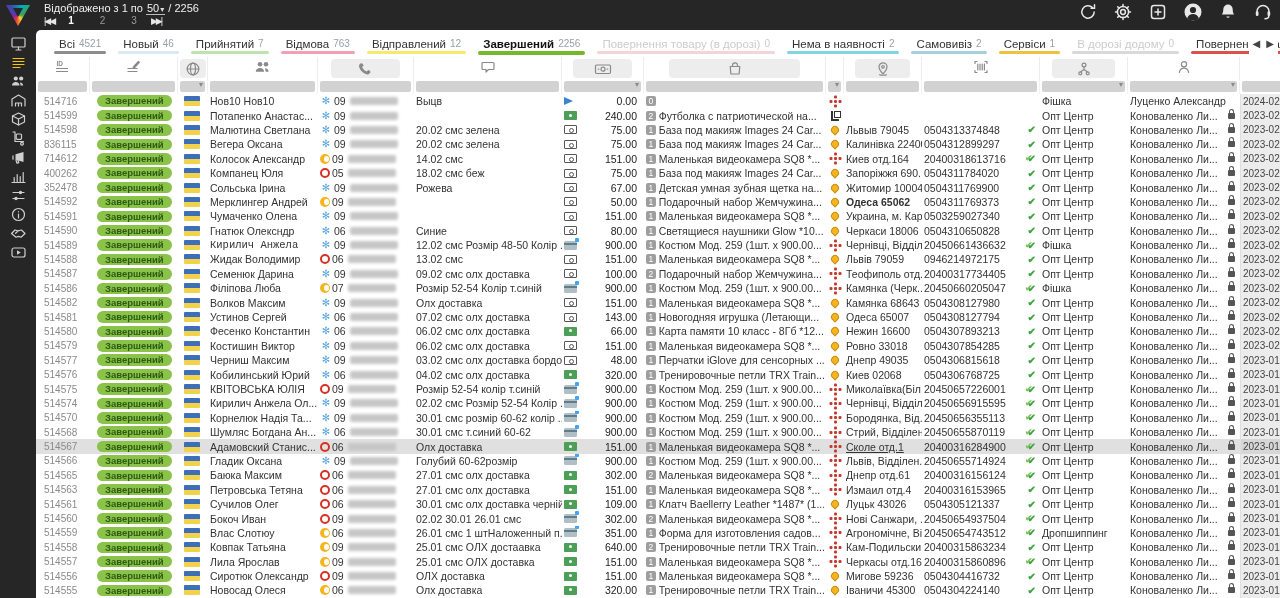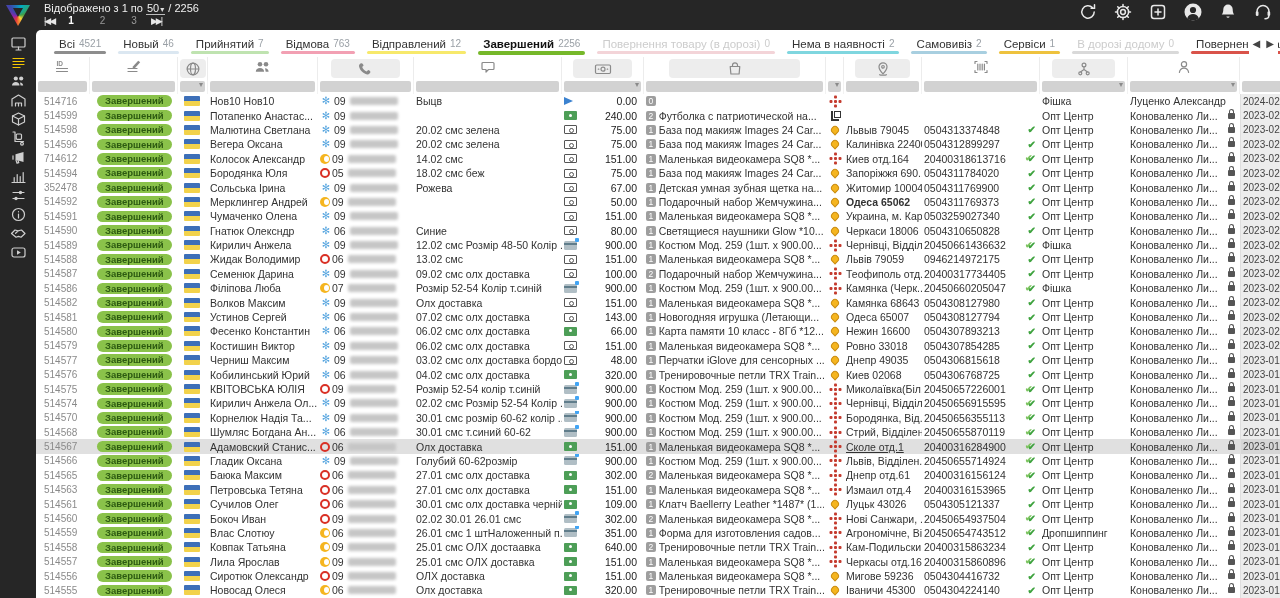--- a/index.html
+++ b/index.html
@@ -556,21 +556,21 @@
           <span class="chk">✔</span>
         </div>
         <div class="td" style="width: 88px; flex: 0 0 auto;">Опт Центр</div>
         <div class="td cman" style="width: 112px; flex: 0 0 auto;">
           <span style="overflow: hidden;">Коноваленко Ли...</span>
           <span class="lock"></span>
         </div>
         <div class="td cdate" style="width: 48px; flex: 0 0 auto;">2023-02</div>
       </div>
       <div class="tr">
-        <div class="td cid" style="width: 54px; flex: 0 0 auto;">514596</div>
+        <div class="td cid" style="width: 54px; flex: 0 0 auto;">836115</div>
         <div class="td" style="width: 88px; flex: 0 0 auto;">
           <span class="pill">Завершений</span>
         </div>
         <div class="td" style="width: 30px; flex: 0 0 auto;">
           <span class="flag"></span>
         </div>
         <div class="td" style="width: 110px; flex: 0 0 auto;">Вегера Оксана</div>
         <div class="td" style="width: 96px; flex: 0 0 auto;">
           <span class="op op-ks">✻</span>
           <span>09</span>
@@ -632,28 +632,28 @@
           <span class="chk double">✔</span>
         </div>
         <div class="td" style="width: 88px; flex: 0 0 auto;">Опт Центр</div>
         <div class="td cman" style="width: 112px; flex: 0 0 auto;">
           <span style="overflow: hidden;">Коноваленко Ли...</span>
           <span class="lock"></span>
         </div>
         <div class="td cdate" style="width: 48px; flex: 0 0 auto;">2023-02</div>
       </div>
       <div class="tr">
-        <div class="td cid" style="width: 54px; flex: 0 0 auto;">514594</div>
-        <div class="td" style="width: 88px; flex: 0 0 auto;">
-          <span class="pill">Завершений</span>
-        </div>
-        <div class="td" style="width: 30px; flex: 0 0 auto;">
-          <span class="flag"></span>
-        </div>
-        <div class="td" style="width: 110px; flex: 0 0 auto;">Бородянка Юля</div>
+        <div class="td cid" style="width: 54px; flex: 0 0 auto;">400262</div>
+        <div class="td" style="width: 88px; flex: 0 0 auto;">
+          <span class="pill">Завершений</span>
+        </div>
+        <div class="td" style="width: 30px; flex: 0 0 auto;">
+          <span class="flag"></span>
+        </div>
+        <div class="td" style="width: 110px; flex: 0 0 auto;">Компанец Юля</div>
         <div class="td" style="width: 96px; flex: 0 0 auto;">
           <span class="op op-vf"></span>
           <span>05</span>
           <span class="mask"></span>
         </div>
         <div class="td" style="width: 148px; flex: 0 0 auto;">18.02 смс беж</div>
         <div class="td cprice" style="width: 82px; flex: 0 0 auto;">
           <span class="pay pay-cash"></span>
           <span class="amount">75.00</span>
         </div>
@@ -829,21 +829,21 @@
         <div class="td cdate" style="width: 48px; flex: 0 0 auto;">2023-02</div>
       </div>
       <div class="tr">
         <div class="td cid" style="width: 54px; flex: 0 0 auto;">514589</div>
         <div class="td" style="width: 88px; flex: 0 0 auto;">
           <span class="pill">Завершений</span>
         </div>
         <div class="td" style="width: 30px; flex: 0 0 auto;">
           <span class="flag"></span>
         </div>
-        <div class="td" style="width: 110px; flex: 0 0 auto;">Кирилич Анжела</div>
+        <div class="td" style="width: 110px; flex: 0 0 auto; font-family: Liberation Mono, monospace;">Кирилич Анжела</div>
         <div class="td" style="width: 96px; flex: 0 0 auto;">
           <span class="op op-ks">✻</span>
           <span>09</span>
           <span class="mask"></span>
         </div>
         <div class="td" style="width: 148px; flex: 0 0 auto;">12.02 смс Розмір 48-50 Колір ...</div>
         <div class="td cprice" style="width: 82px; flex: 0 0 auto;">
           <span class="pay pay-card"></span>
           <span class="amount">900.00</span>
         </div>

